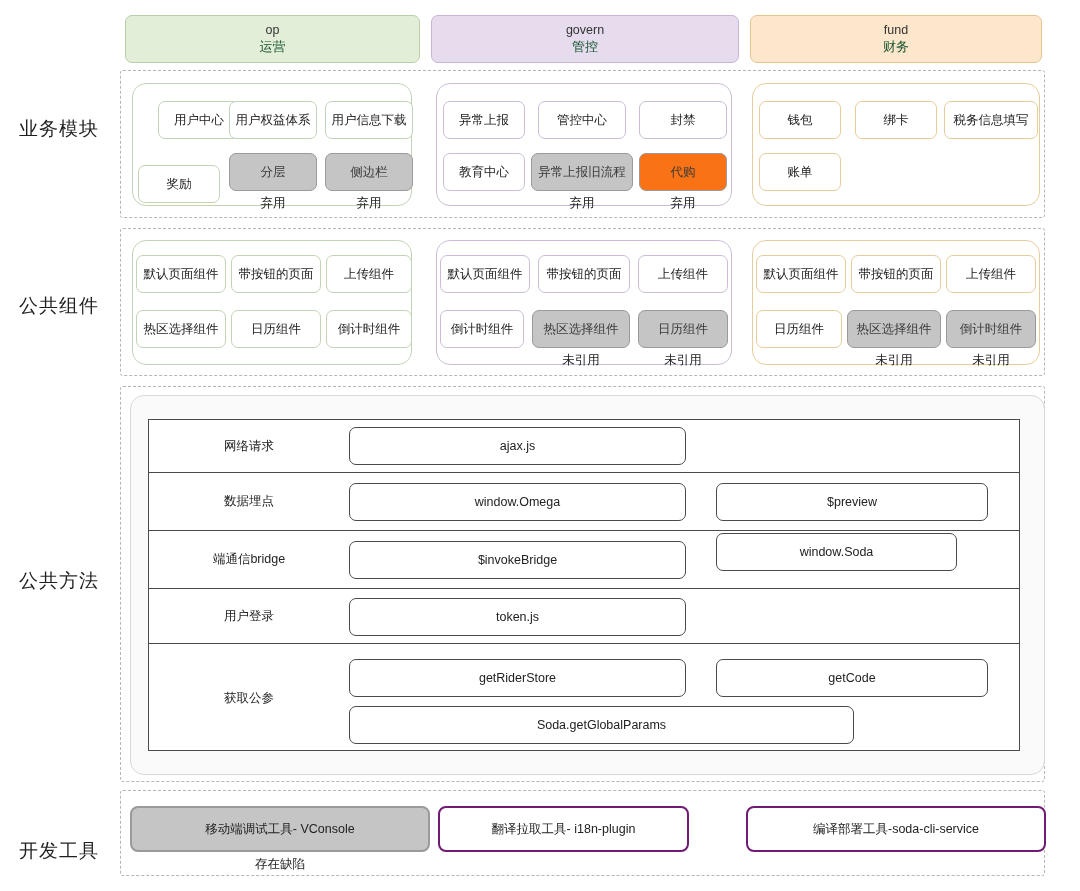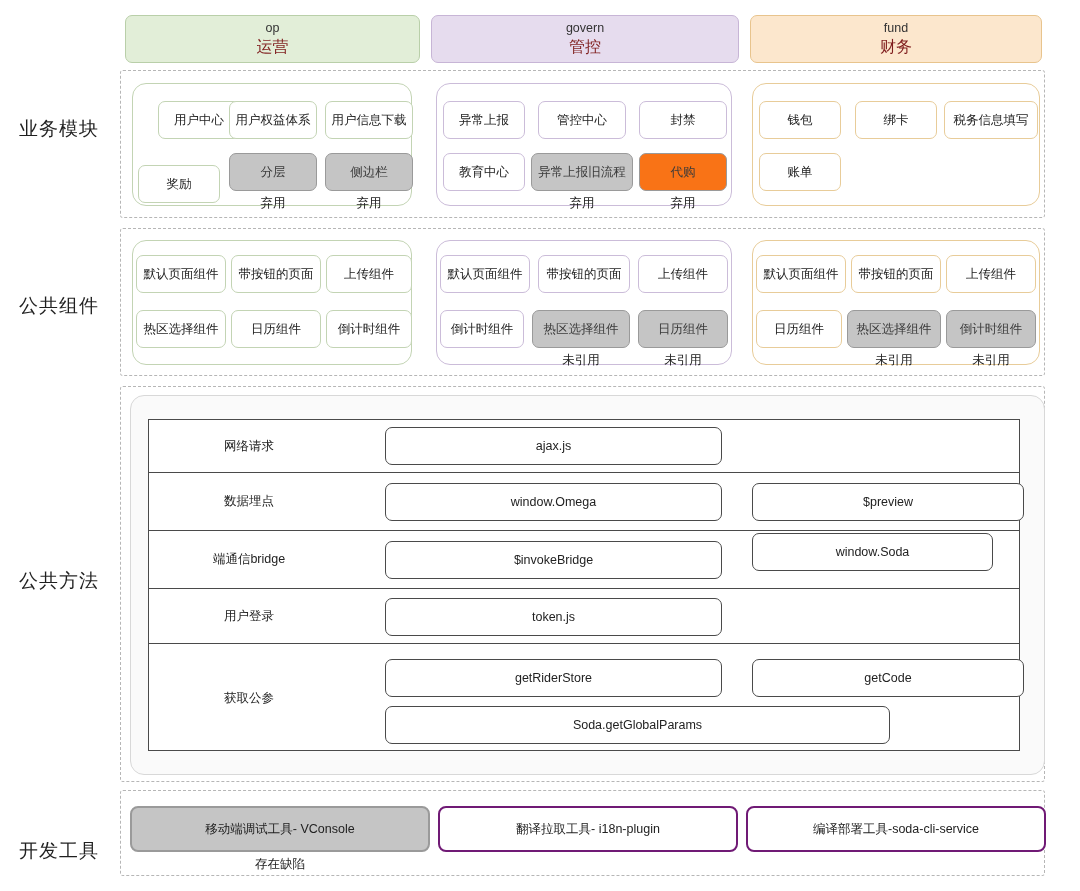--- a/index.html
+++ b/index.html
@@ -28,21 +28,21 @@
     position: absolute;
     height: 48px;
     border-radius: 7px;
     border: 1px solid #b9cfa9;
     background: #e2eed8;
     display: flex; flex-direction: column;
     align-items: center; justify-content: center;
     line-height: 1.25;
   }
   .pill .en { font-size: 12.5px; color: #333; }
-  .pill .cn { font-size: 16px; color: #7f1d1d; }
+  .pill .cn { font-size: 13px; color: #14532d; }
 
   
   .band {
     position: absolute;
     border: 1.5px dashed #b6b6b6;
     border-radius: 3px;
   }
 
   
   .group {
@@ -105,21 +105,20 @@
   .mbox {
     position: absolute;
     height: 38px;
     border: 1.5px solid #4a4a4a;
     border-radius: 7px;
     background: #ffffff;
     display: flex; align-items: center; justify-content: center;
     font-size: 12.5px;
     color: #222;
     white-space: nowrap;
-    margin-left: 36px;
   }
 
   
   .tool {
     position: absolute;
     height: 46px;
     border: 2px solid #701a75;
     border-radius: 8px;
     background: #ffffff;
     display: flex; align-items: center; justify-content: center;
@@ -244,17 +243,17 @@
       <div class="mlabel">获取公参</div>
       <div class="mbox" style="left:200px; top:15px; width:337px;">getRiderStore</div>
       <div class="mbox" style="left:567px; top:15px; width:272px;text-align:center;">getCode</div>
       <div class="mbox" style="left:200px; top:62px; width:505px;text-align:center;">Soda.getGlobalParams</div>
     </div>
   </div>
 
   <div class="band" style="left: 120px; top: 790px; width: 925px; height: 86px; border-color: rgb(182, 182, 182);"></div>
 
   <div class="tool dis" style="left: 130px; top: 806px; width: 300px; background: rgb(197, 197, 197); border-color: rgb(154, 154, 154);">移动端调试工具- VConsole</div>
-  <div class="tool" style="left:438px; top:806px; width:300px;">翻译拉取工具- i18n-plugin</div>
+  <div class="tool" style="left:438px; top:806px; width:251px;">翻译拉取工具- i18n-plugin</div>
   <div class="tool" style="left:746px; top:806px; width:300px;">编译部署工具-soda-cli-service</div>
   <div class="note" style="left:130px; top:856px; width:300px;">存在缺陷</div>
 
 </div>
 
 </body></html>

